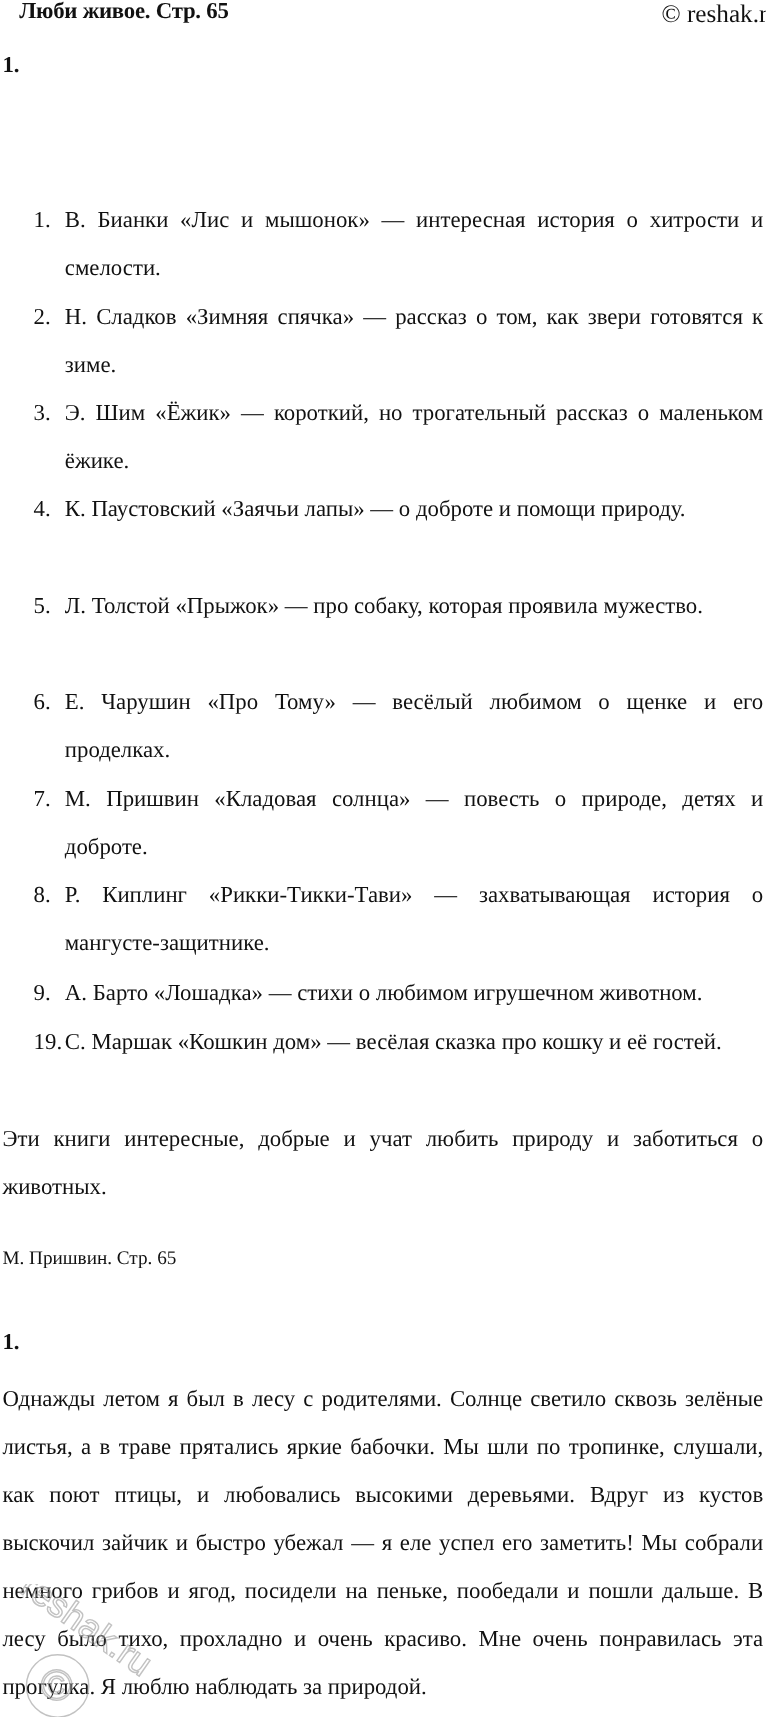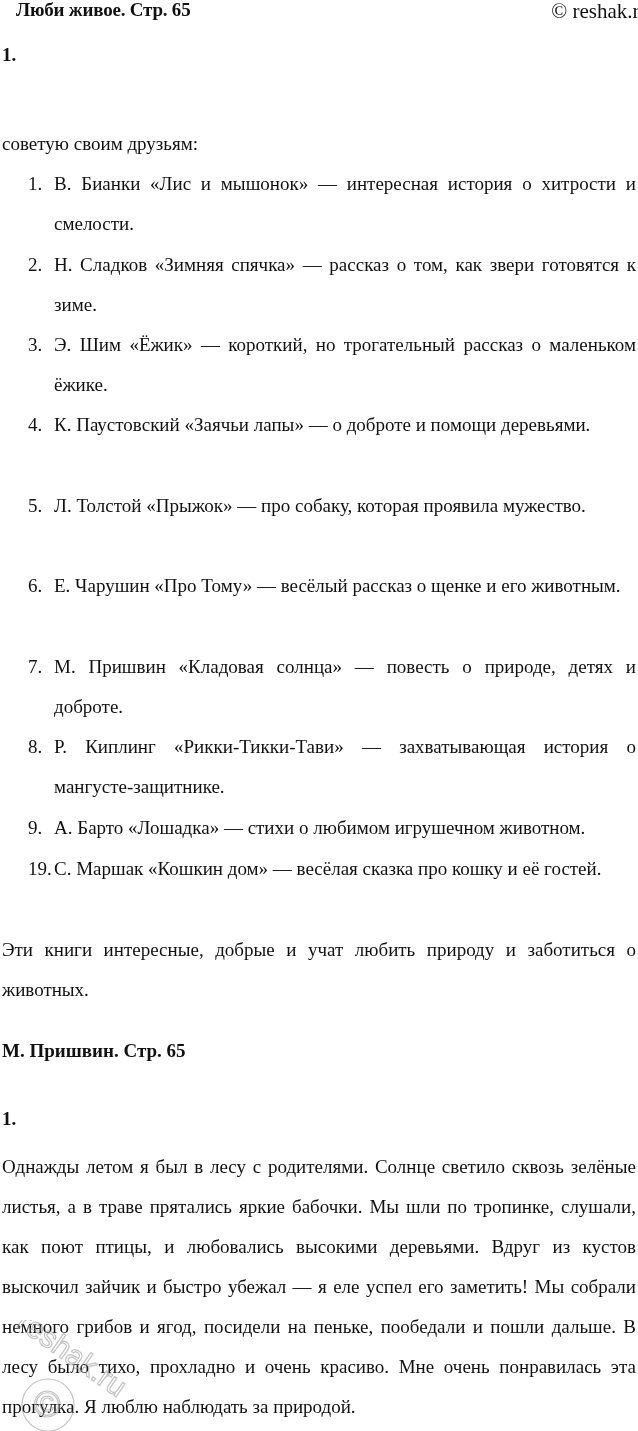--- a/index.html
+++ b/index.html
@@ -29,68 +29,67 @@
   .list { position: absolute; left: 0; top: 0; width: 638px; }
   .li {
     position: absolute; left: 28px; width: 608px;
     line-height: 40px;
   }
   .li-num { position: absolute; left: 0; top: 0; width: 26px; }
   .li-text {
     display: block; margin-left: 26px; text-align: justify; text-align-last: left;
   }
   .section-title {
-    position: absolute; left: 2px; font-weight: bold; font-size: 19px;
+    position: absolute; left: 2px; font-weight: normal; font-size: 16px;
   }
   .watermark {
     position: absolute; left: 0; top: 1320px; width: 150px; height: 111px;
     pointer-events: none;
   }
 </style>
 </head>
 <body>
 
 <div class="page">
 
   <div class="header">
     <span class="header-title">Люби живое. Стр. 65</span>
     <span class="header-site">© reshak.ru</span>
   </div>
 
   <div class="num" style="top:44px;">1.</div>
 
   <div class="para" style="top:84px; text-align:left;">
     <br>
-    <span>советую своим друзьям:</span>
   </div>
 
   <div class="list">
     <div class="li" style="top:164px;">
       <span class="li-num">1.</span>
       <span class="li-text">В. Бианки «Лис и мышонок» — интересная история о хитрости и смелости.</span>
     </div>
     <div class="li" style="top:245px;">
       <span class="li-num">2.</span>
       <span class="li-text">Н. Сладков «Зимняя спячка» — рассказ о том, как звери готовятся к зиме.</span>
     </div>
     <div class="li" style="top:325px;">
       <span class="li-num">3.</span>
       <span class="li-text">Э. Шим «Ёжик» — короткий, но трогательный рассказ о маленьком ёжике.</span>
     </div>
     <div class="li" style="top:405px;">
       <span class="li-num">4.</span>
-      <span class="li-text">К. Паустовский «Заячьи лапы» — о доброте и помощи деревьями.</span>
+      <span class="li-text">К. Паустовский «Заячьи лапы» — о доброте и помощи природу.</span>
     </div>
     <div class="li" style="top:486px;">
       <span class="li-num">5.</span>
       <span class="li-text">Л. Толстой «Прыжок» — про собаку, которая проявила мужество.</span>
     </div>
     <div class="li" style="top:566px;">
       <span class="li-num">6.</span>
-      <span class="li-text">Е. Чарушин «Про Тому» — весёлый рассказ о щенке и его животным.</span>
+      <span class="li-text">Е. Чарушин «Про Тому» — весёлый любимом о щенке и его проделках.</span>
     </div>
     <div class="li" style="top:647px;">
       <span class="li-num">7.</span>
       <span class="li-text">М. Пришвин «Кладовая солнца» — повесть о природе, детях и доброте.</span>
     </div>
     <div class="li" style="top:727px;">
       <span class="li-num">8.</span>
       <span class="li-text">Р. Киплинг «Рикки-Тикки-Тави» — захватывающая история о мангусте-защитнике.</span>
     </div>
     <div class="li" style="top:808px;">

